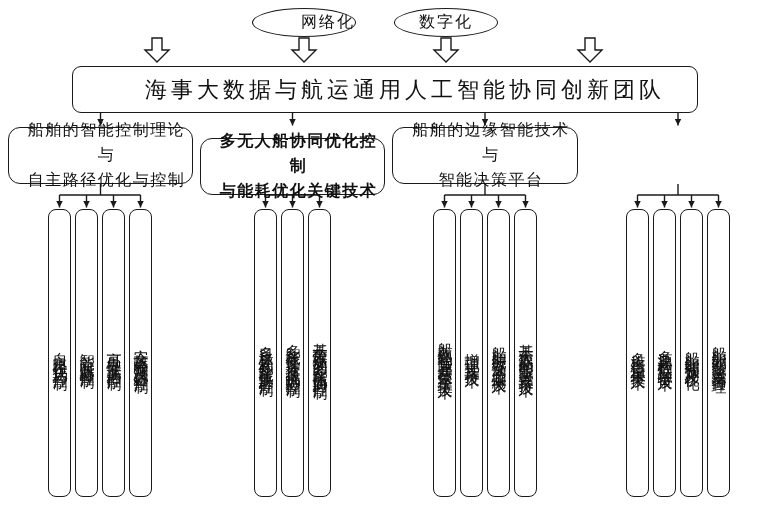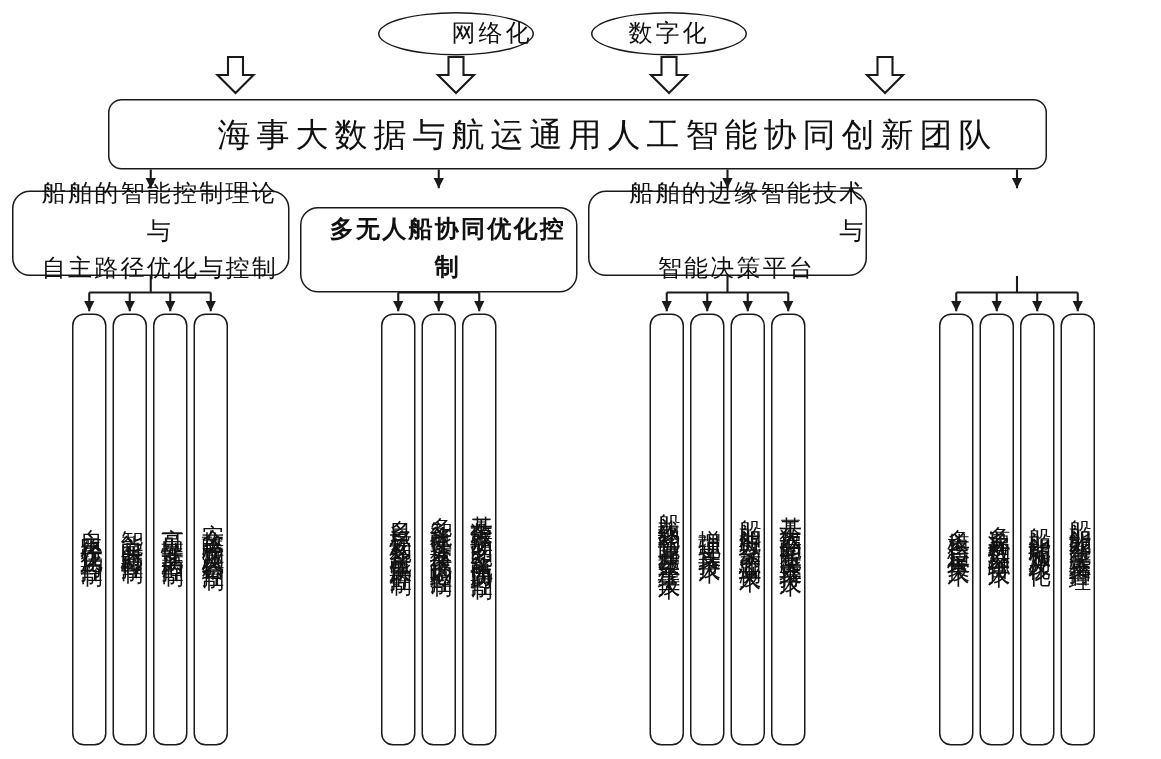--- a/index.html
+++ b/index.html
@@ -101,22 +101,23 @@
   <div class="abs mainbox" style="left:72px;top:66px;width:626px;height:47px;padding-left:40px;">
     <span>海事大数据与航运通用人工智能协同创新团队</span>
   </div>
 
   <div class="abs branch" style="left:8px;top:127px;width:185px;height:57px;">
     <span>船舶的智能控制理论与</span>
     <span>自主路径优化与控制</span>
   </div>
   <div class="abs branch" style="left:200px;top:138px;width:185px;height:57px;font-weight:bold;">
     <span>多无人船协同优化控制</span>
+    <span>与能耗优化关键技术</span>
   </div>
-  <div class="abs branch" style="left:392px;top:127px;width:186px;height:57px;text-align:right;">
+  <div class="abs branch" style="left:392px;top:127px;width:186px;height:57px;">
     <span>船舶的边缘智能技术与</span>
     <span>智能决策平台</span>
   </div>
 
   <div class="abs leaf" style="left:48px;top:209px;width:23px;height:288px;">
     <span>自主路径优化与控制</span>
   </div>
   <div class="abs leaf" style="left:75px;top:209px;width:23px;height:288px;">
     <span>智能实时避碰控制</span>
   </div>

